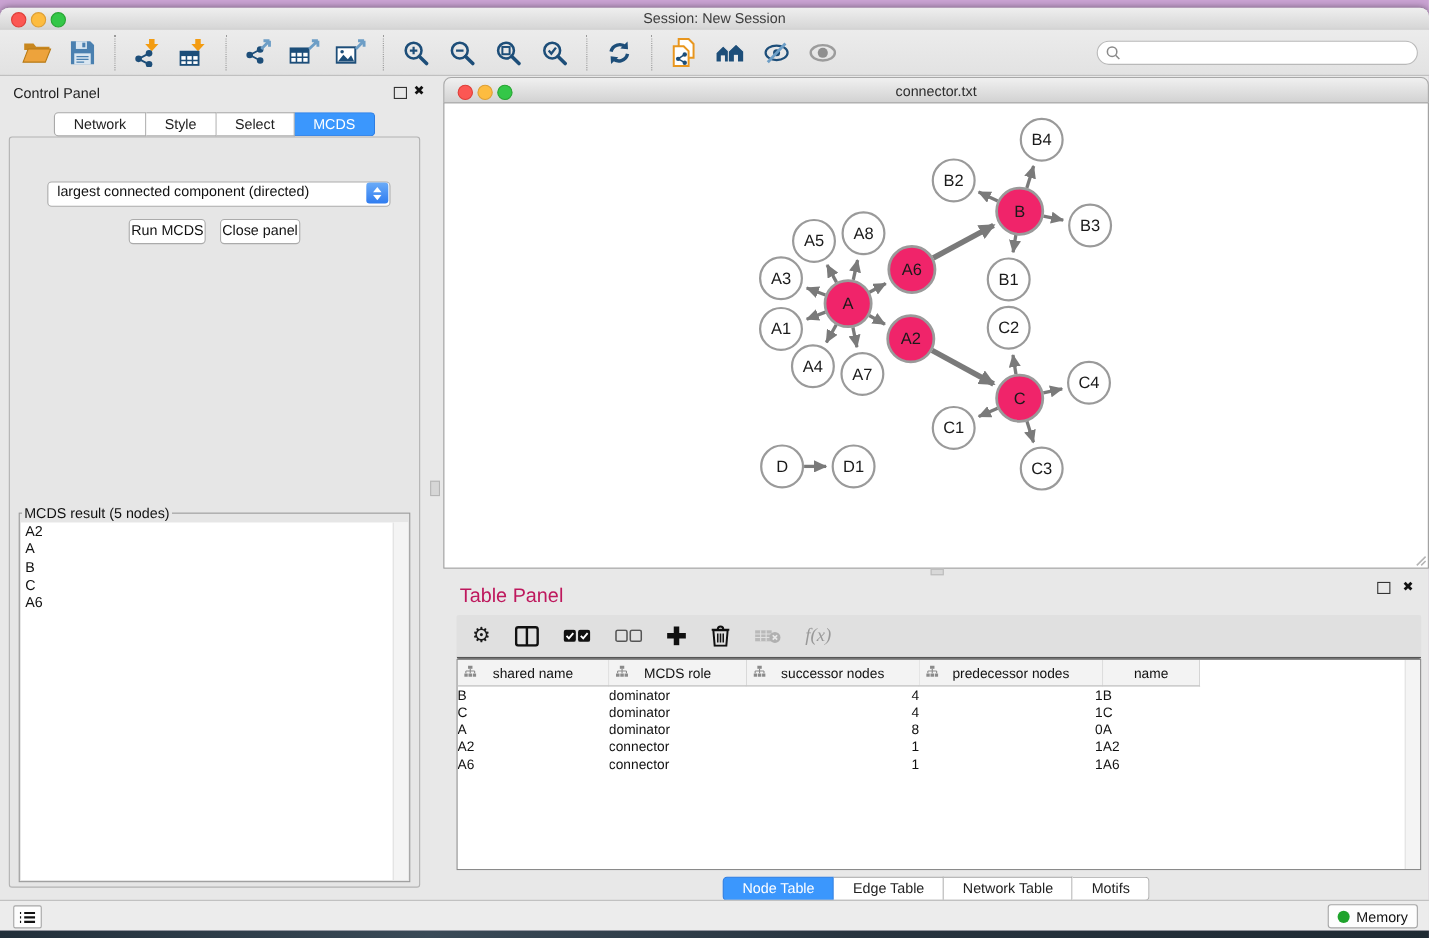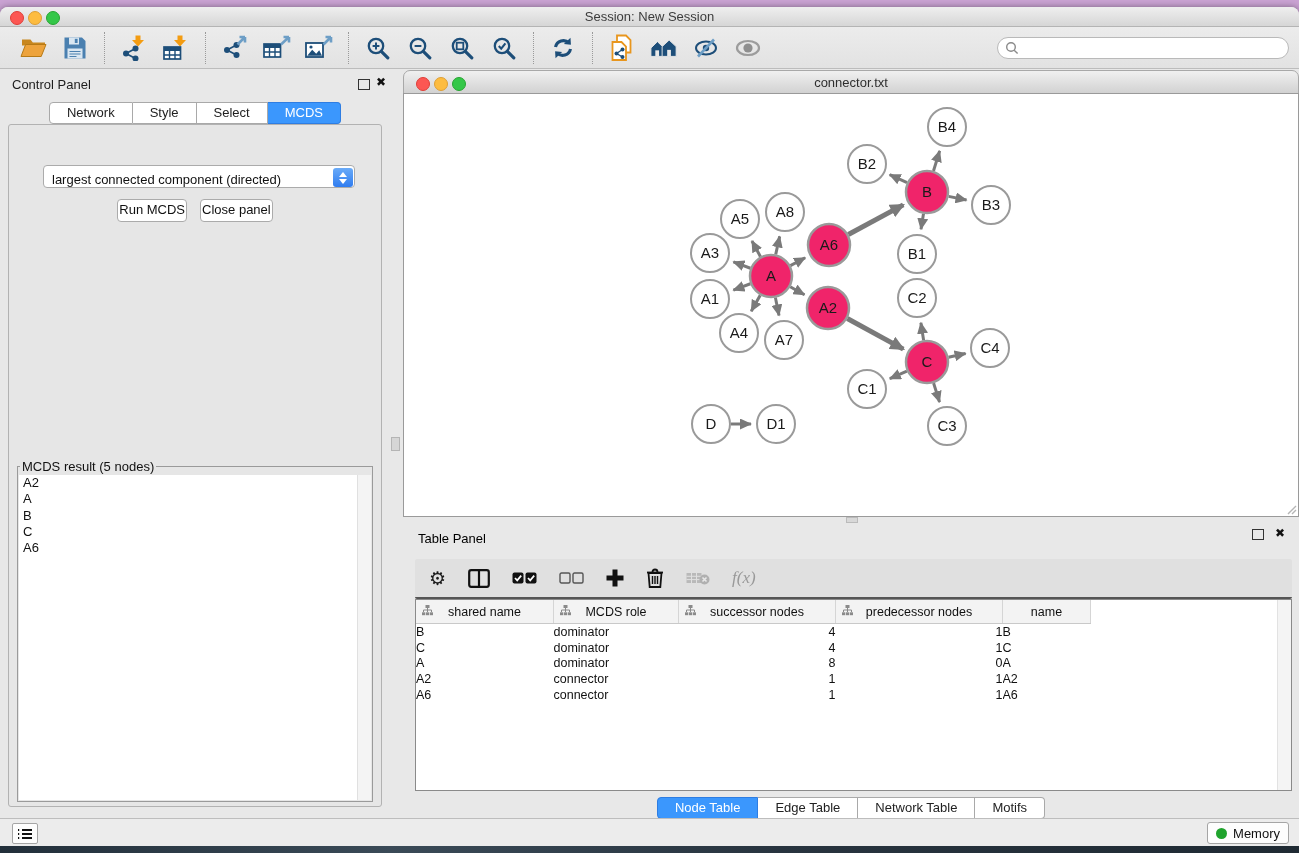--- a/index.html
+++ b/index.html
@@ -44,21 +44,21 @@
   .seg-tab{height:20px;line-height:20px;padding:0 17px;font-size:13px;background:#fff;
     border:1px solid #a9a9a9;border-left:none;color:#222;}
   .seg-tab:first-child{border-left:1px solid #a9a9a9;border-radius:4px 0 0 4px;}
   .seg-tab:last-child{border-radius:0 4px 4px 0;}
   .seg-tab.sel{background:#3b97fd;border-color:#2e7de2;color:#fff;text-align:center;}
   .cp-box{position:absolute;left:8px;right:8px;top:55px;bottom:10px;
     border:1px solid #b2b2b2;border-radius:3px;background:#e6e6e6;}
   .opt-label{position:absolute;left:0;right:0;top:17px;text-align:center;
     font-size:13px;font-weight:600;color:#1c1c1c;}
   .dropdown{position:absolute;left:34px;top:40px;width:312px;height:23px;background:#fff;
-    border:1px solid #ababab;border-radius:4px;box-sizing:border-box;display:flex;align-items:flex-end;}
+    border:1px solid #ababab;border-radius:4px;box-sizing:border-box;display:flex;align-items:flex-start;}
   .dropdown .dd-text{flex:1;font-size:13px;padding-left:8px;color:#111;white-space:nowrap;}
   .dd-stepper{width:20px;height:19px;margin-right:1px;border-radius:3px;
     background:linear-gradient(#6aabf8,#2f7cf0);display:flex;flex-direction:column;
     align-items:center;justify-content:center;gap:2px;}
   .cp-buttons{position:absolute;left:0;right:0;top:74px;display:flex;justify-content:center;gap:13px;}
   .push-btn{height:21px;line-height:19px;padding:0 1px;background:#fff;
     border:1px solid #ababab;border-radius:4px;font-size:13px;color:#111;}
   .result-fieldset{position:absolute;left:8px;right:8px;top:334px;bottom:4px;
     border:1px solid #9a9a9a;margin:0;padding:0;}
   .result-fieldset legend{font-size:13px;color:#111;margin-left:2px;padding:0 2px;}
@@ -76,21 +76,21 @@
   .net-titlebar .title{position:absolute;left:0;right:0;top:4px;text-align:center;
     font-size:13px;color:#2e2e2e;}
   .net-tl{position:absolute;top:6px;width:12px;height:12px;border-radius:50%;}
   .net-canvas{position:absolute;left:0;right:0;top:23px;bottom:0;background:#fff;
     border:1px solid #9a9a9a;box-sizing:border-box;}
   .resize-grip{position:absolute;right:1px;bottom:1px;width:12px;height:12px;}
   
   .table-panel{position:absolute;left:403px;top:510px;width:896px;height:310px;}
   .h-splitter-handle{position:absolute;left:443px;top:0;width:12px;height:6px;
     background:#d8d8d8;border:1px solid #bbb;box-sizing:border-box;}
-  .tp-title{position:absolute;left:15px;top:14px;font-size:13px;color:#000000;}
+  .tp-title{position:absolute;left:15px;top:14px;font-size:18px;color:#be185d;}
   .tp-toolbar{position:absolute;left:12px;right:7px;top:42px;height:40px;
     background:#e0e0e0;border-radius:2px;display:flex;align-items:center;padding-left:14px;
     box-sizing:border-box;border-bottom:2px solid #555;}
   .tp-icon{margin-right:22px;display:flex;align-items:center;}
   .gear-glyph{font-size:19px;color:#1a1a1a;line-height:1;}
   .fx-glyph{font-family:"Liberation Serif","DejaVu Serif",serif;font-style:italic;
     font-size:17px;color:#999;}
   .data-table{position:absolute;left:12px;right:7px;top:82px;bottom:36px;background:#fff;
     border:1px solid #8a8a8a;overflow:hidden;}
   .dt-scroll{position:absolute;right:0;top:0;bottom:0;width:13px;background:#f4f4f4;

